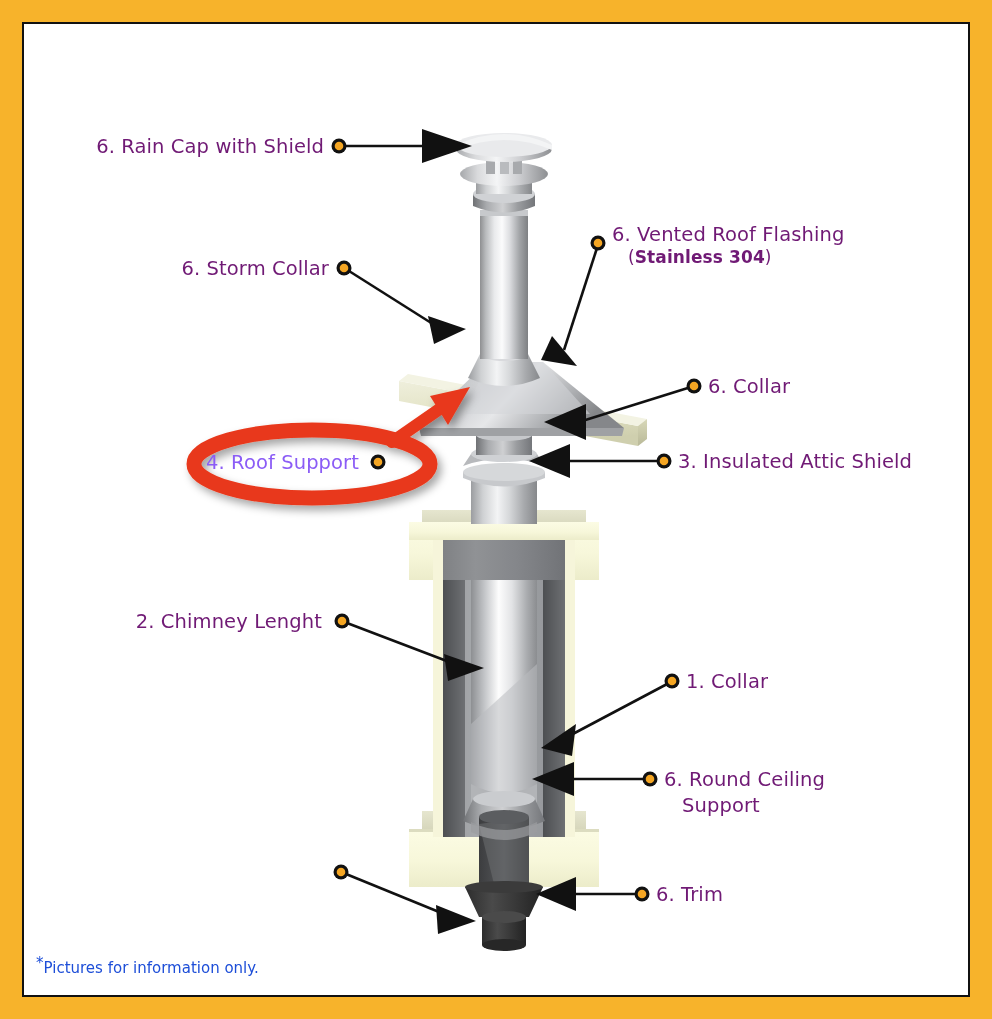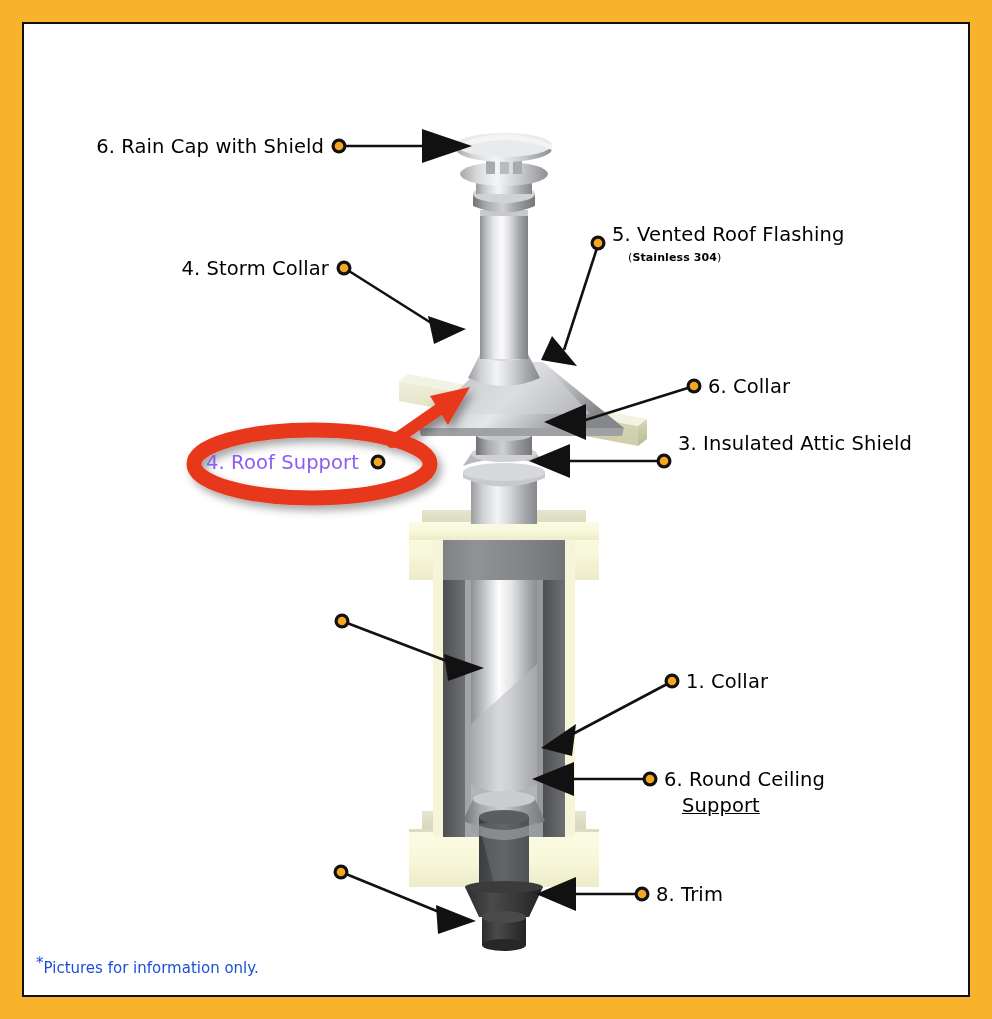--- a/index.html
+++ b/index.html
@@ -27,39 +27,38 @@
   }
   #canvas{
     position:absolute;
     left:0; top:0;
     width:944px; height:971px;
   }
   
   .label{
     position:absolute;
     font-size:19.5px;
-    color:#000000;
+    color:#701a75;
     letter-spacing:0.1px;
     line-height:25px;
     white-space:nowrap;
   }
   .label.r{ text-align:left; }
   .label.l{ text-align:right; }
   .sub{
     display:block;
-    font-size:11px;
+    font-size:17px;
     line-height:21px;
     padding-left:16px;
   }
   .sub b{ font-weight:bold; }
   .line2{
     display:block;
     padding-left:18px;
     line-height:27px;
-    text-decoration:underline;
   }
   .footnote{
     position:absolute;
     left:12px;
     top:935px;
     font-size:15px;
     color:#1d4ed8;
   }
   .footnote .star{
     font-size:15px;
@@ -362,53 +361,56 @@
         </g>
       </g>
 
     </svg>
 
     <div class="label l" style="left:0px;width:300px;top:110px;">
       <span>6. Rain Cap with Shield</span>
     </div>
 
     <div class="label l" style="left:0px;width:305px;top:232px;">
-      <span>4. Storm Collar</span>
+      <span>6. Storm Collar</span>
     </div>
 
     <div class="label r" style="left:588px;top:198px;">
-      <span>5. Vented Roof Flashing</span>
+      <span>6. Vented Roof Flashing</span>
       <span class="sub"><span>(</span><b>Stainless 304</b><span>)</span></span>
     </div>
 
     <div class="label r" style="left:684px;top:350px;">
       <span>6. Collar</span>
     </div>
 
-    <div class="label r" style="left:654px;top:407px;">
+    <div class="label r" style="left:654px;top:425px;">
       <span>3. Insulated Attic Shield</span>
     </div>
 
     <div class="label l hl-text" style="left:60px;width:275px;top:426px;">
       <span>4. Roof Support</span>
     </div>
 
+    <div class="label l" style="left:0px;width:298px;top:585px;">
+      <span>2. Chimney Lenght</span>
+    </div>
 
     <div class="label r" style="left:662px;top:645px;">
       <span>1. Collar</span>
     </div>
 
     <div class="label r" style="left:640px;top:743px;">
       <span>6. Round Ceiling</span>
       <span class="line2">Support</span>
     </div>
 
 
     <div class="label r" style="left:632px;top:858px;">
-      <span>8. Trim</span>
+      <span>6. Trim</span>
     </div>
 
     <div class="footnote">
       <span class="star">*</span><span>Pictures for information only.</span>
     </div>
 
   </div>
 </div>
 
 </body></html>

